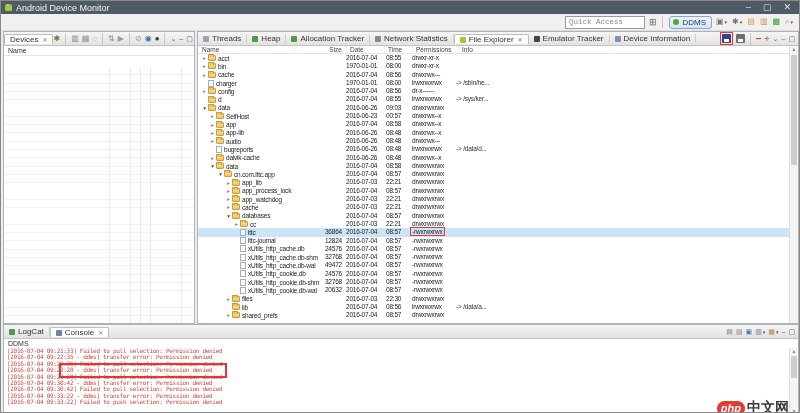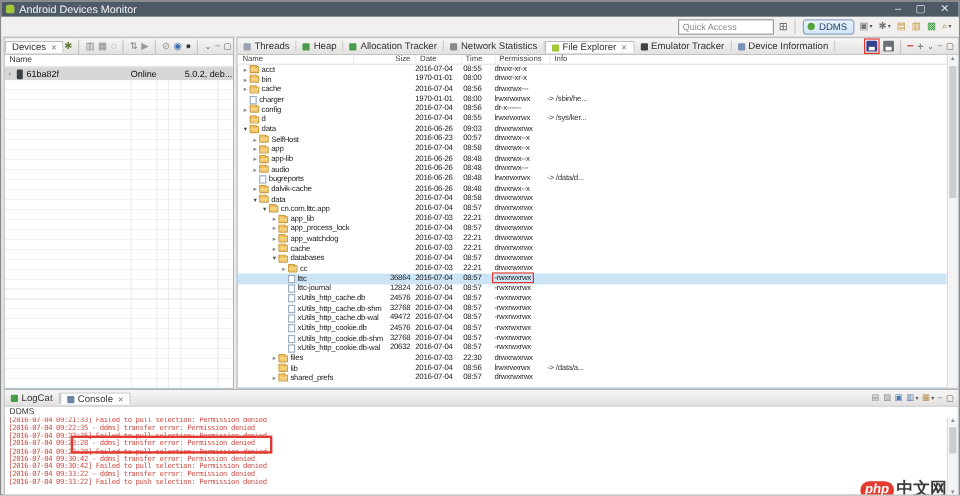--- a/index.html
+++ b/index.html
@@ -11,21 +11,21 @@
     display:flex;align-items:center;padding:0 4px;color:#f2f4f6;font-size:9px;}
   .droid{width:7px;height:7px;background:#a4c639;border-radius:2px 2px 1px 1px;margin-right:4px;}
   .winctl{margin-left:auto;display:flex;gap:12px;font-size:9px;color:#dfe3e6;padding-right:4px;}
   .winctl span{cursor:default;line-height:13px;}
   
   .menurow{position:absolute;left:0;top:13px;right:0;height:17px;background:#f1f0ef;
     border-bottom:1px solid #e0dedc;display:flex;align-items:center;font-size:9px;color:#222;}
   .menu-item{padding:0 7px;line-height:16px;}
   .tb-right{margin-left:auto;display:flex;align-items:center;gap:4px;padding-right:6px;}
   .qa-input{width:80px;height:13px;font-size:7.5px;border:1px solid #9a9a9a;background:#fff;
-    padding:0 3px;font-family:Liberation Sans, sans-serif;color:#333;}
+    padding:0 3px;font-family:Liberation Mono, monospace;color:#333;}
   .qa-input::placeholder{color:#8a8a8a;}
   .sep{width:1px;height:12px;background:#c9c7c5;margin:0 2px;}
   .persp-open{font-size:9px;color:#6a6a6a;}
   .ddms-btn{display:flex;align-items:center;gap:3px;background:linear-gradient(#eaf3fb,#d2e5f6);
     border:1px solid #89a5c4;border-radius:3px;padding:1px 5px 1px 3px;font-size:8px;color:#1d3a5f;}
   .ddms-dot{width:6px;height:6px;border-radius:50%;background:#57a33c;}
   .tb-icon{display:flex;align-items:center;font-size:9px;line-height:10px;}
   .tb-caret{font-size:5px;color:#555;margin-left:1px;}
   
   .panel{position:absolute;background:#fff;border:1px solid #aab3bb;}
@@ -103,21 +103,21 @@
     padding:1px 4px 2px;border-radius:9px;}
   .wm-text{color:#3b3b3b;font-weight:bold;font-size:14px;font-family:"DejaVu Sans",sans-serif;}
 </style>
 </head>
 <body>
 
 <div class="window">
 
   <div class="titlebar">
     <span class="droid"></span>
-    <span>Android Devices Monitor</span>
+    <span>Android Device Monitor</span>
     <span class="winctl">
       <span>–</span>
       <span>▢</span>
       <span>✕</span>
     </span>
   </div>
 
   <div class="menurow">
     <span class="tb-right">
       <input class="qa-input" placeholder="Quick Access" style="">
@@ -174,27 +174,20 @@
           <span class="mini-glyph" style="color: rgb(58, 58, 58);">●</span>
           <span class="sep"></span>
           <span class="view-ctl">⌄</span>
           <span class="view-ctl">–</span>
           <span class="view-ctl">▢</span>
         </span>
     </div>
     <div class="dev-header">
       <span>Name</span>
     </div>
-    <div class="dev-row">
-      <span class="dev-exp">›</span>
-      <span class="phone-ico"></span>
-      <span>61ba82f</span>
-      <span class="dev-status">Online</span>
-      <span class="dev-info">5.0.2, deb...</span>
-    </div>
     <div class="dev-grid">
       <span class="vline" style="left:105px;"></span>
       <span class="vline" style="left:126px;"></span>
       <span class="vline" style="left:136px;"></span>
       <span class="vline" style="left:146px;"></span>
       <span class="vline" style="left:177px;"></span>
     </div>
   </div>
 
   <div class="panel explorer-panel">

